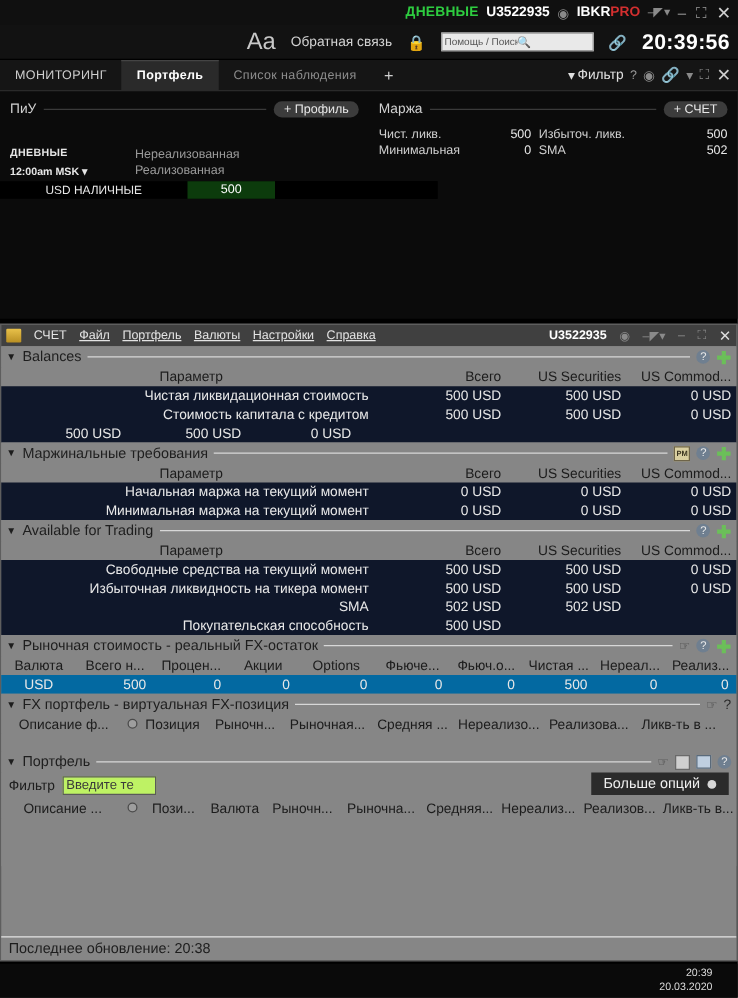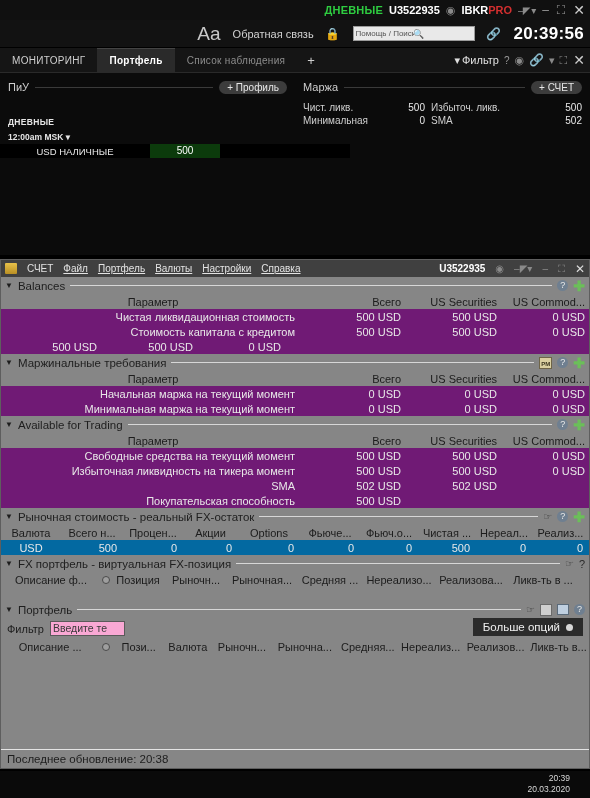--- a/index.html
+++ b/index.html
@@ -96,38 +96,38 @@
   .ic-help { width:11px; height:11px; border-radius:50%; background:#6f7f90; color:#eaeaea; font-size:9px; text-align:center; line-height:11px; }
   .ic-plus { color:#6bbf59; font-size:14px; font-weight:bold; line-height:10px;}
   .ic-hand { color:#3b3b3b; font-size:10px; }
   .ic-pm { width:13px; height:12px; background:#d9cfa0; border:1px solid #6e6448; color:#3b3520; font-size:6px; font-weight:bold; text-align:center; line-height:12px;}
   .ic-cal { width:12px; height:12px; background:#cfcfcf; border:1px solid #6a6a6a;}
   .ic-win { width:12px; height:11px; background:#bfcfe0; border:1px solid #5a6a7a;}
   .ic-qmark { color:#2b2b2b; font-size:11px;}
 
   .colhdr { height:15px; display:flex; align-items:center; background:#868686; font-size:11px; color:#1c1c1c; }
   .colhdr .param { flex:1; text-align:center; }
-  .tbl-body { background:#701a75; }
+  .tbl-body { background:#0f172a; }
   .trow { height:15px; display:flex; align-items:center; font-size:11px; color:#e8e8e8; }
   .trow .name { flex:1; text-align:right; padding-right:10px; }
   .c1 { width:96px; text-align:right; }
   .c2 { width:96px; text-align:right; }
   .c3 { width:92px; text-align:right; padding-right:4px;}
 
   .fx-hdr { display:flex; height:15px; align-items:center; font-size:11px; color:#1c1c1c; background:#868686;}
   .fx-hdr div { text-align:center; white-space:nowrap; overflow:hidden; }
   .fx-row { display:flex; height:15px; align-items:center; font-size:11px; color:#e8e8e8; background:#0369a1;}
   .fx-row div { text-align:right; padding-right:6px; white-space:nowrap;}
   .fx-row div.cur { text-align:center; padding:0;}
 
   .gap { height:10px; background:#868686; }
 
   .filterbar { height:21px; display:flex; align-items:center; gap:6px; padding:0 6px; background:#868686; position:relative;}
   .filterbar .flbl { color:#1c1c1c; font-size:11px; }
-  .filterinput { width:75px; height:15px; background:#f9a8d4; border:1px solid #5a5a5a; color:#3a3a3a; font-size:10.5px; padding:0 2px; line-height:13px; overflow:hidden; white-space:nowrap;}
+  .filterinput { width:75px; height:15px; background:#bef264; border:1px solid #5a5a5a; color:#3a3a3a; font-size:10.5px; padding:0 2px; line-height:13px; overflow:hidden; white-space:nowrap;}
   .moreopt { position:absolute; right:6px; top:0px; background:#2b2b2b; color:#efefef; font-size:11.5px; padding:3px 10px; display:flex; align-items:center; gap:6px;}
   .moreopt .dot { width:7px; height:7px; border-radius:50%; background:#d8d8d8;}
 
   .pf-hdr { display:flex; height:16px; align-items:center; font-size:11px; color:#1c1c1c; background:#868686;}
   .pf-hdr div { text-align:center; white-space:nowrap; overflow:hidden;}
   .pf-dot { width:8px; height:8px; border-radius:50%; background:#9e9e9e; border:1px solid #4a4a4a; display:inline-block;}
 
   .bigblank { background:#868686; }
   .statusline { position:absolute; left:0; bottom:0; width:588px; height:19px; background:#868686; border-top:1px solid #e4e4e4; color:#1d1d1d; font-size:11.5px; display:flex; align-items:center; padding-left:6px;}
 
@@ -188,20 +188,24 @@
       <div class="panel-hd">
         <span class="ttl">ПиУ</span>
         <span class="rule"></span>
         <span class="pillbtn">+ Профиль</span>
       </div>
       <div class="pnl-grid">
         <div class="pnl-left">
           <div class="lbl">ДНЕВНЫЕ</div>
           <div class="tm"><span>12:00am MSK</span> ▾</div>
         </div>
+        <div class="pnl-right">
+          <div>Нереализованная</div>
+          <div>Реализованная</div>
+        </div>
       </div>
     </div>
 
     <div class="panel right">
       <div class="panel-hd">
         <span class="ttl">Маржа</span>
         <span class="rule"></span>
         <span class="pillbtn">+ СЧЕТ</span>
       </div>
       <div class="mg-tbl">

